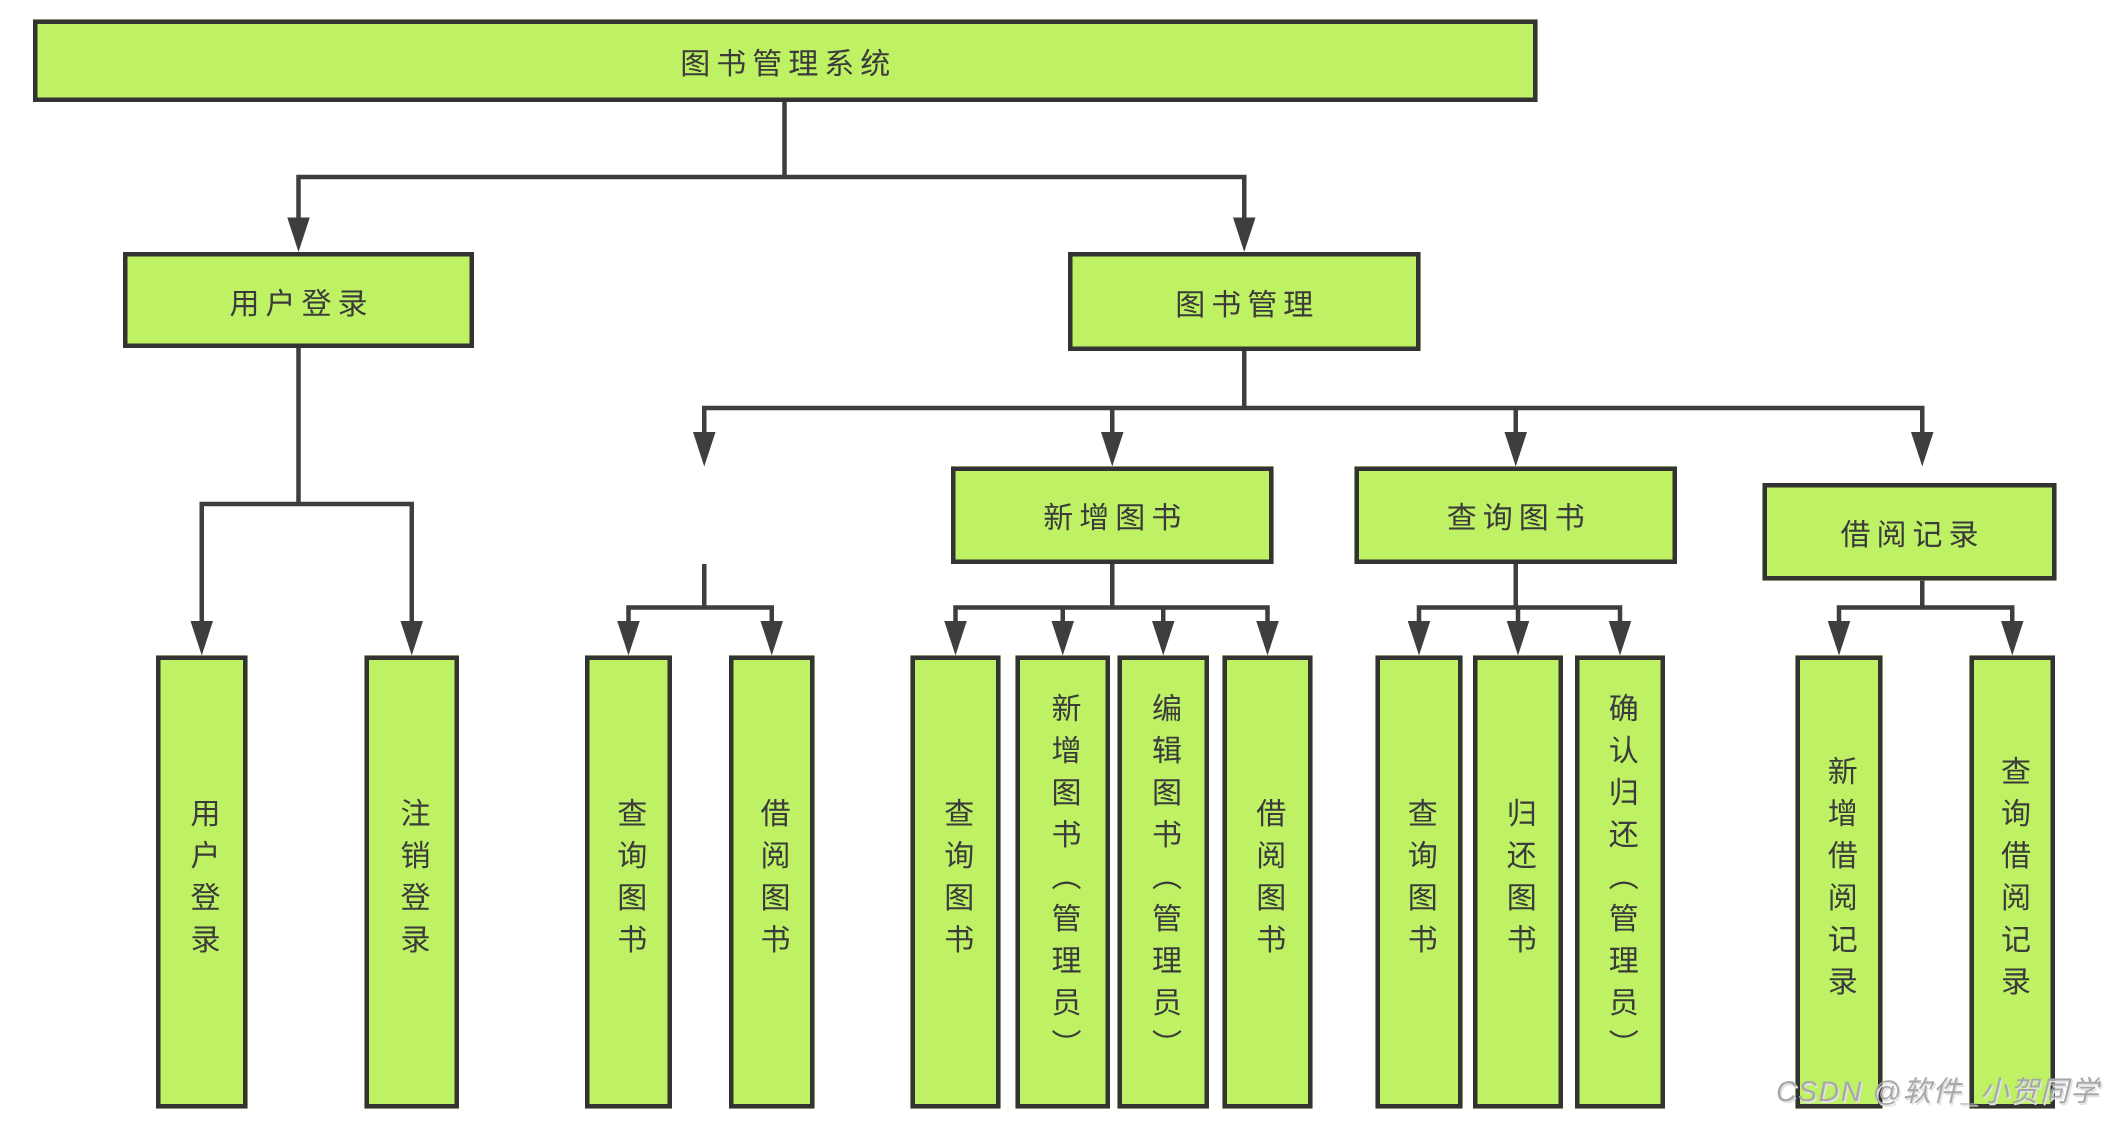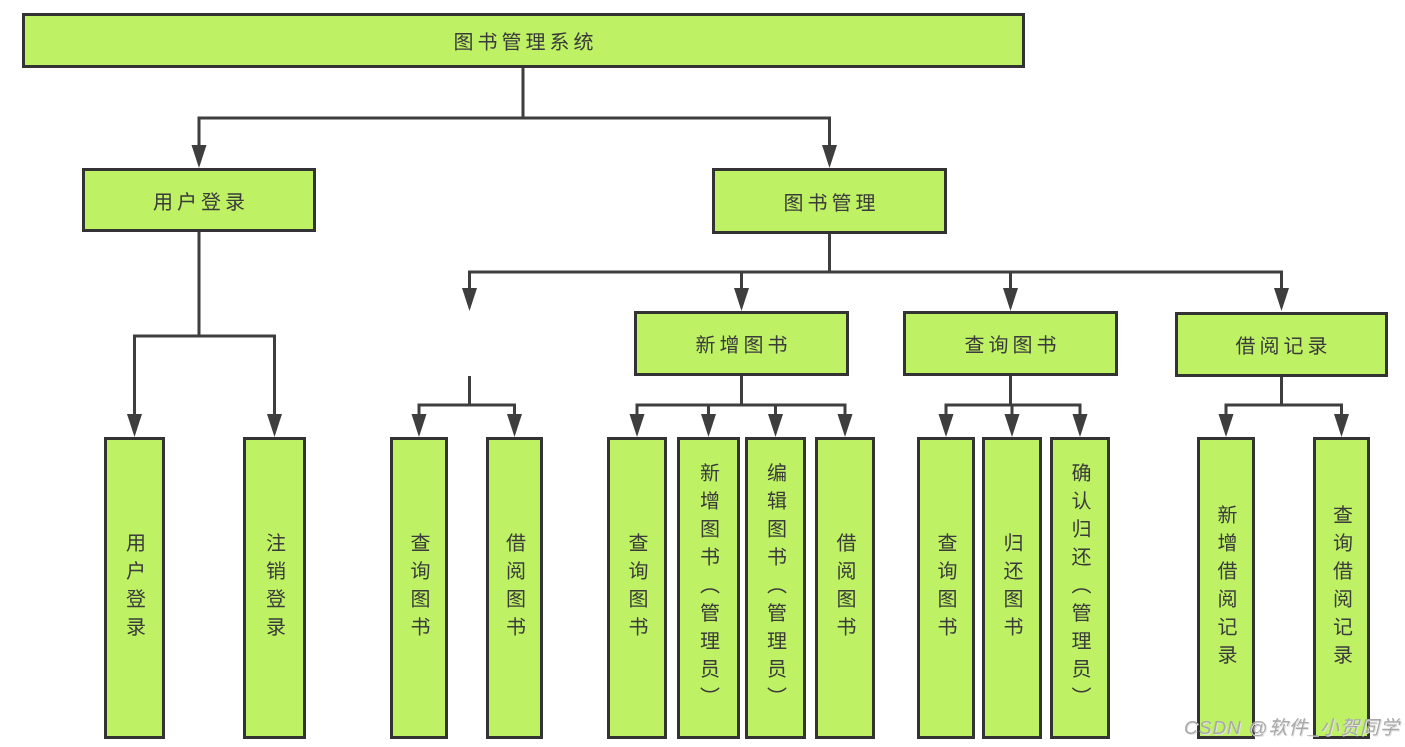--- a/index.html
+++ b/index.html
@@ -114,21 +114,21 @@
   <div class="node hbox" style="left:712px;top:168px;width:235px;height:66px">
     <span>图书管理</span>
   </div>
 
   <div class="node hbox" style="left:634px;top:311px;width:215px;height:65px">
     <span>新增图书</span>
   </div>
   <div class="node hbox" style="left:903px;top:311px;width:215px;height:65px">
     <span>查询图书</span>
   </div>
-  <div class="node hbox" style="left:1175px;top:312px;width:213px;height:65px">
+  <div class="node hbox" style="left:1175px;top:322px;width:196px;height:65px">
     <span>借阅记录</span>
   </div>
 
   <div class="node vbox" style="left:104px;width:61px">
     <span class="vtext">用户登录</span>
   </div>
   <div class="node vbox" style="left:243px;width:63px">
     <span class="vtext">注销登录</span>
   </div>
 

